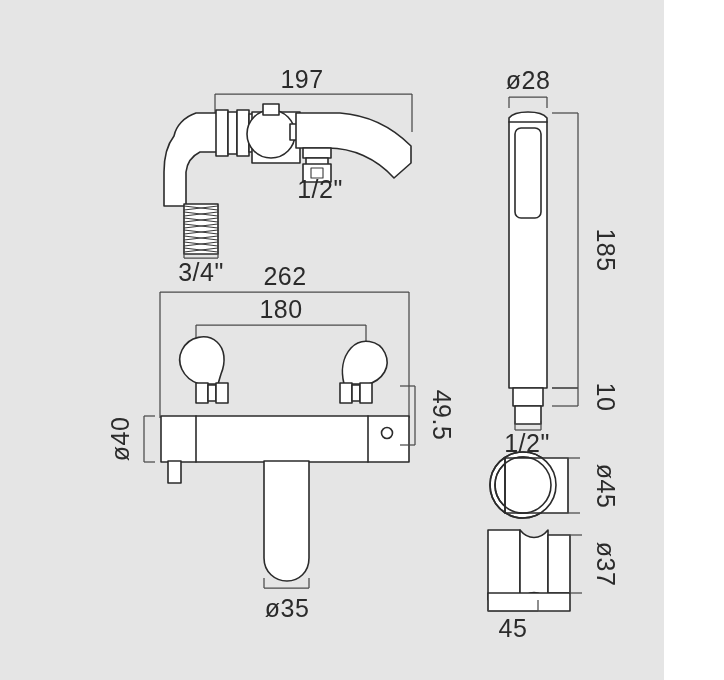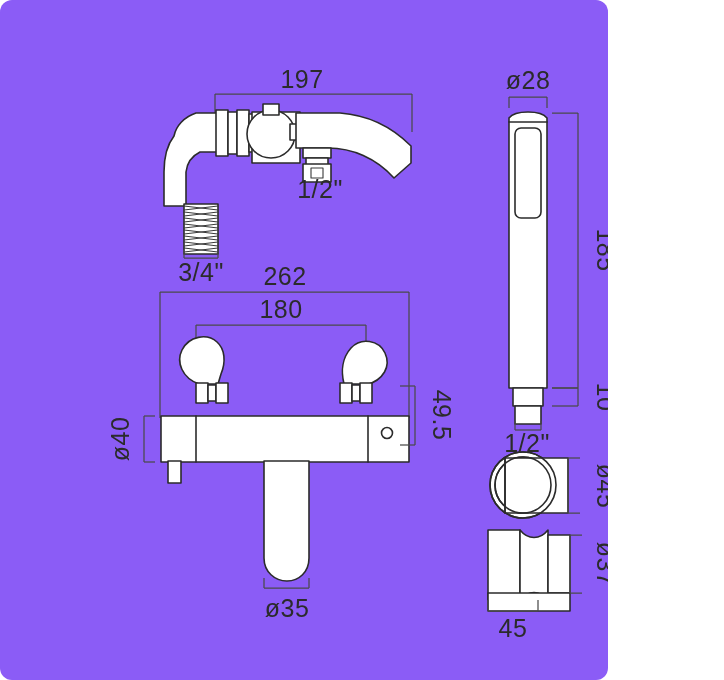--- a/index.html
+++ b/index.html
@@ -5,25 +5,24 @@
   html, body {
     margin: 0;
     padding: 0;
     background: #ffffff;
   }
   body {
     font-family: "Liberation Sans", sans-serif;
   }
   #sheet {
     position: relative;
-    width: 608px;
+    width: 664px;
     height: 680px;
-    background: #8b5cf6;
+    background: #e5e5e5;
     overflow: hidden;
-    border-radius: 12px;
   }
   #sheet svg {
     display: block;
   }
   .ln {
     fill: none;
     stroke: #2b2b2b;
     stroke-width: 1.6;
     stroke-linejoin: round;
     stroke-linecap: round;

